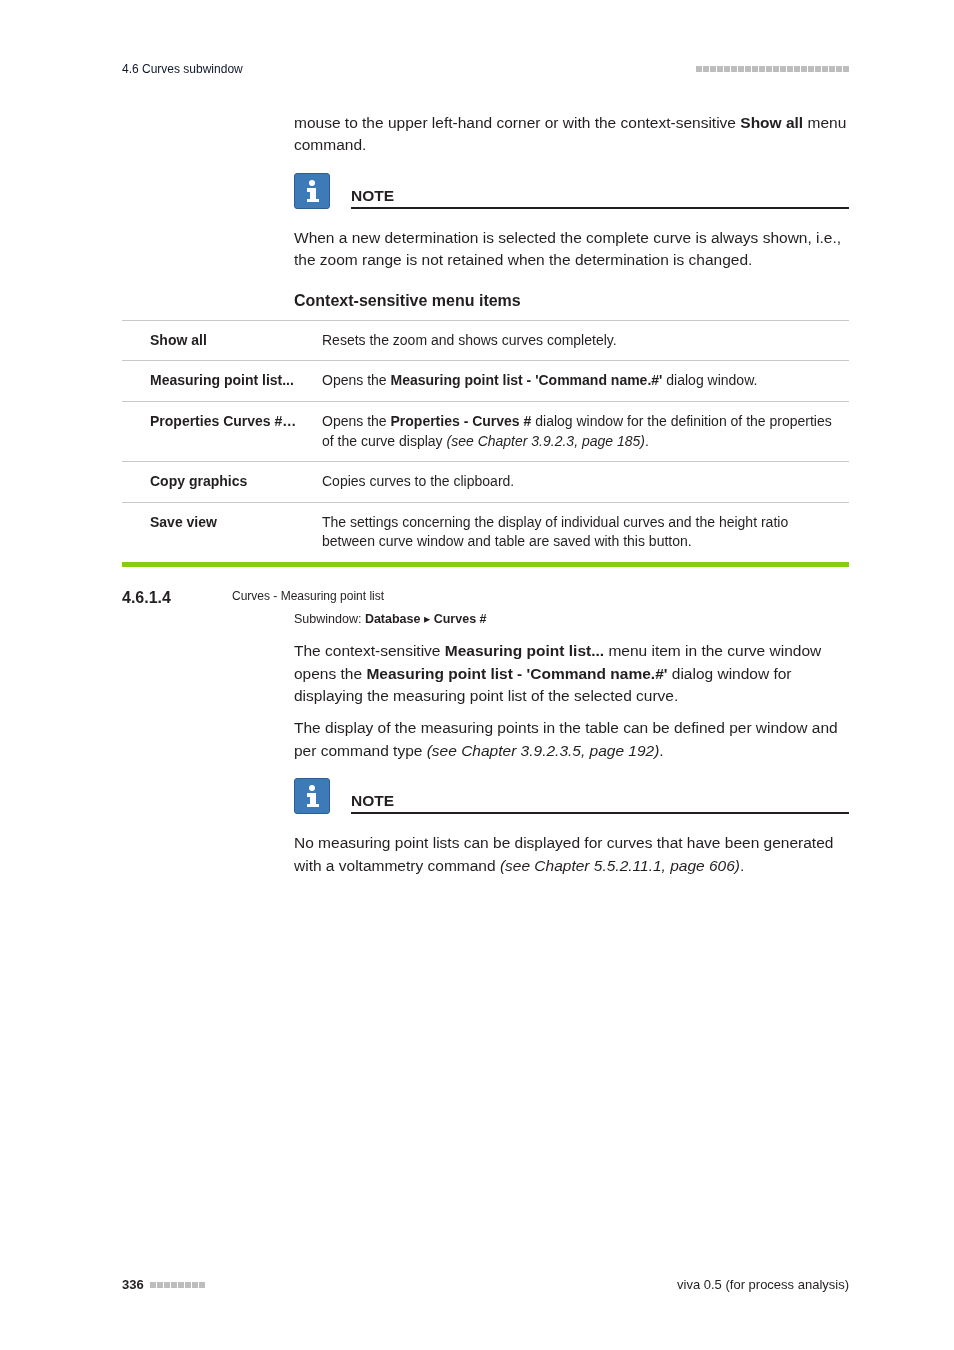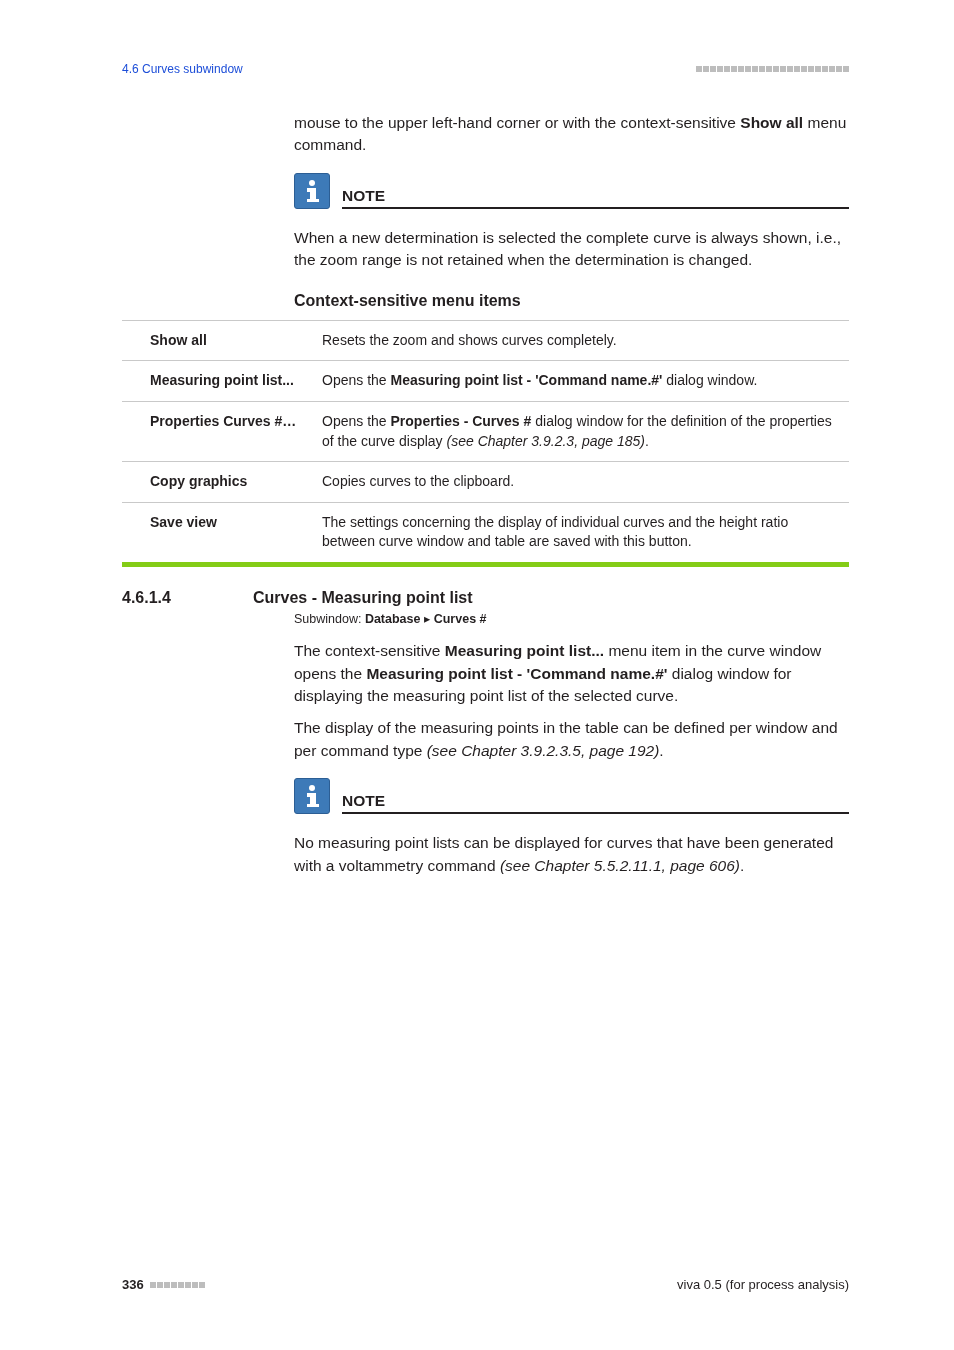--- a/index.html
+++ b/index.html
@@ -12,21 +12,21 @@
     color: #231f20;
   }
   .page {
     padding: 62px 105px 0 122px;
   }
   .header-row {
     display: flex;
     justify-content: space-between;
     align-items: center;
     font-size: 12px;
-    color: #1d4ed8;
+    color: #0f172a;
     margin-bottom: 36px;
   }
   .header-squares {
     display: flex;
     gap: 1px;
   }
   .header-squares span {
     width: 6px; height: 6px;
     background: #bdbdbd;
     display: inline-block;
@@ -41,21 +41,21 @@
   }
   .bold { font-weight: 700; }
   .italic { font-style: italic; }
   .note-block {
     margin-top: 16px;
     margin-bottom: 20px;
   }
   .note-head-row {
     display: flex;
     align-items: flex-end;
-    gap: 12px;
+    gap: 21px;
   }
   .note-icon {
     width: 36px;
     height: 36px;
     background: #3d7ab8;
     border-radius: 3px;
     border: 1px solid #2c5e94;
     display: flex;
     align-items: center;
     justify-content: center;
@@ -114,23 +114,22 @@
     gap: 34px;
     margin-top: 22px;
   }
   .section-num {
     font-weight: 700;
     font-size: 16px;
     flex-shrink: 0;
     width: 76px;
   }
   .section-title {
-    font-weight: 700;
-    font-size: 16px;
-    margin-left: 21px;
+    font-weight: 400;
+    font-size: 12px;
   }
   .subwindow-line {
     font-size: 12.5px;
     margin-top: 4px;
     margin-bottom: 14px;
   }
   .footer-row {
     position: absolute;
     bottom: 58px;
     left: 122px;

